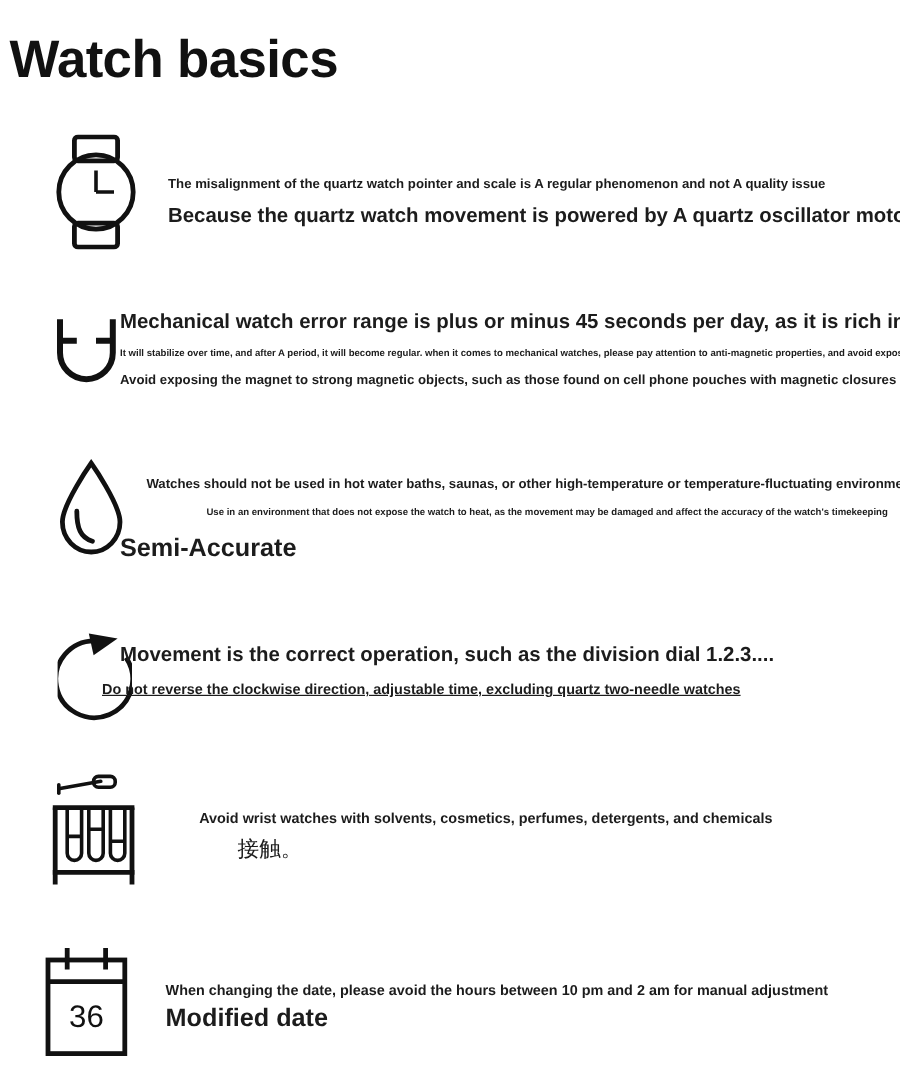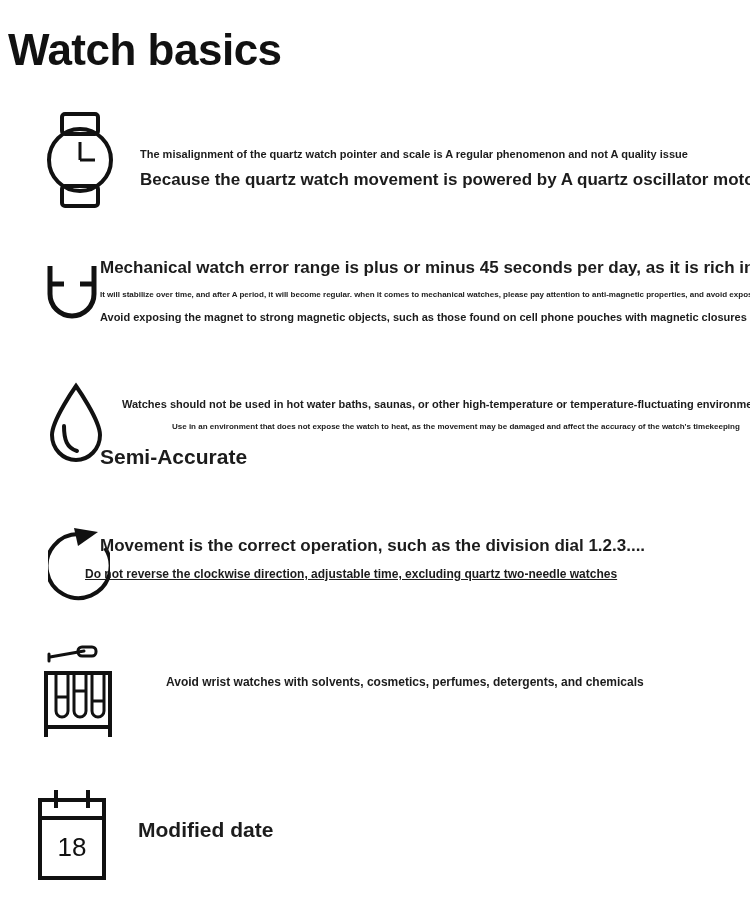--- a/index.html
+++ b/index.html
@@ -183,31 +183,33 @@
         <line x1="38" y1="46" x2="50" y2="46" stroke="#111" stroke-width="3"></line>
         <line x1="56" y1="56" x2="68" y2="56" stroke="#111" stroke-width="3"></line>
 
         <line x1="8" y1="82" x2="76" y2="82" stroke="#111" stroke-width="4"></line>
         <line x1="10" y1="28" x2="10" y2="92" stroke="#111" stroke-width="4"></line>
         <line x1="74" y1="28" x2="74" y2="92" stroke="#111" stroke-width="4"></line>
       </svg>
     </div>
     <div class="lines">
       <div class="line t-mid">Avoid wrist watches with solvents, cosmetics, perfumes, detergents, and chemicals</div>
+      <div class="line indent">接触。</div>
     </div>
   </div>
 
   <div class="section" id="sec-date">
     <div class="icon-box">
       <svg width="72" height="94" viewBox="0 0 72 94">
         <rect x="4" y="12" width="64" height="78" fill="none" stroke="#111" stroke-width="4"></rect>
         <line x1="4" y1="30" x2="68" y2="30" stroke="#111" stroke-width="4"></line>
         <line x1="20" y1="2" x2="20" y2="20" stroke="#111" stroke-width="4"></line>
         <line x1="52" y1="2" x2="52" y2="20" stroke="#111" stroke-width="4"></line>
       </svg>
-      <div class="date-num" style="top:44px; left:2px;">18</div>
-    </div>
-    <div class="lines">
+      <div class="date-num" style="top:44px; left:2px;">36</div>
+    </div>
+    <div class="lines">
+      <div class="line t-mid">When changing the date, please avoid the hours between 10 pm and 2 am for manual adjustment</div>
       <div class="line t-xbig">Modified date</div>
     </div>
   </div>
 
 </div>
 
 </body></html>

